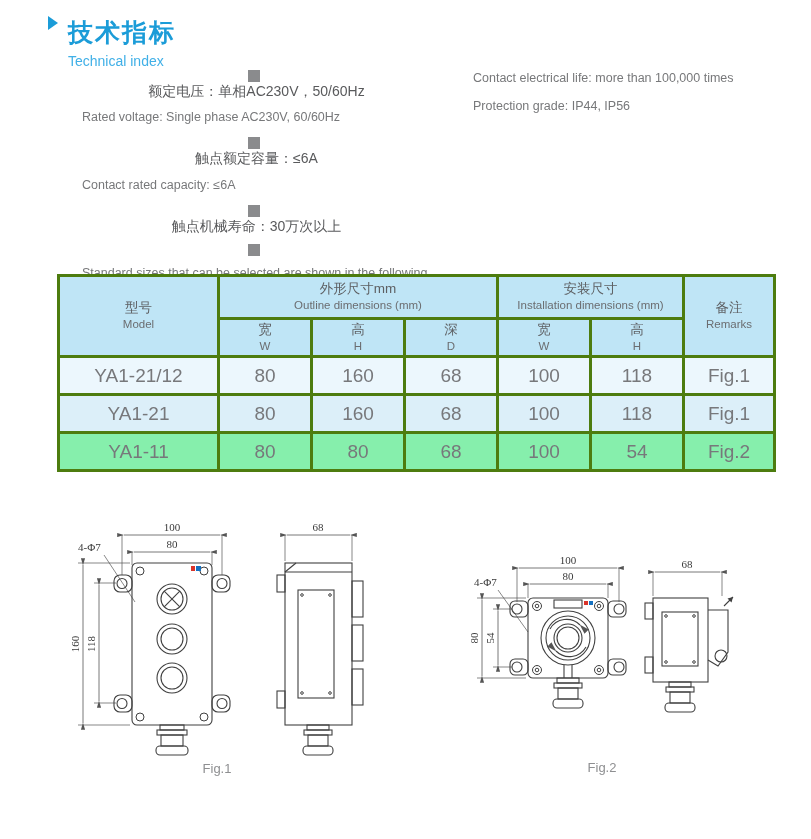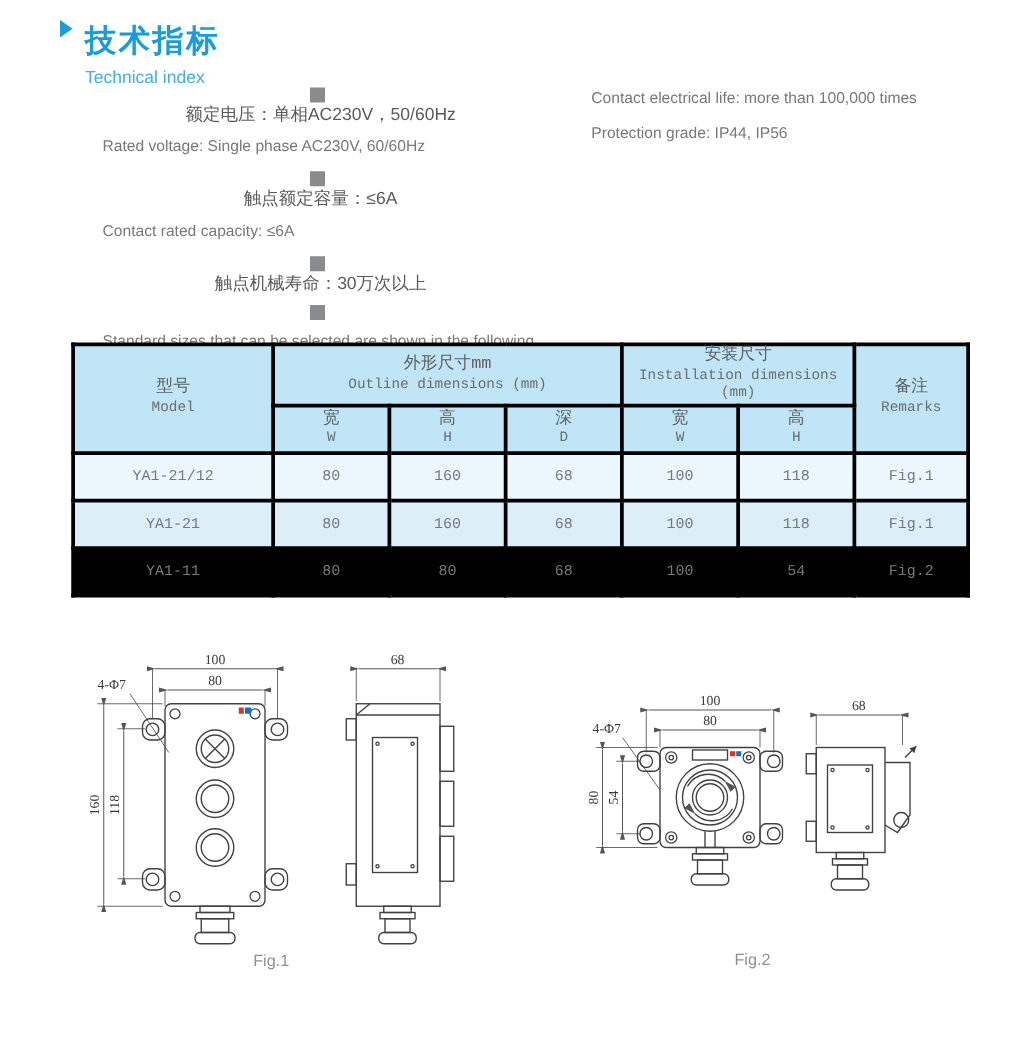--- a/index.html
+++ b/index.html
@@ -15,30 +15,30 @@
   .title-zh{font-size:25px;color:#1b9cd8;letter-spacing:2px;font-weight:bold;}
   .title-en{font-size:14px;color:#41b0e7;margin:4px 0 0 20px;}
   
   .specs-left{position:absolute;left:64px;top:70px;width:385px;}
   .specs-right{position:absolute;left:455px;top:70px;width:350px;}
   .spec-zh{font-size:14px;color:#595a5c;margin:0 0 9px 0;line-height:1.3;display:flex;align-items:center;flex-direction:column;}
   .bullet{display:inline-block;width:12px;height:12px;background:#8a8b8d;margin-right:6px;flex:0 0 auto;}
   .spec-en{font-size:12.5px;color:#77787a;margin:0 0 12px 18px;line-height:1.3;}
   
   table.spec{position:absolute;left:57px;top:274px;width:716px;border-collapse:collapse;table-layout:fixed;}
-  table.spec th,table.spec td{border:3px solid #000000;text-align:center;vertical-align:middle;padding:0;font-family:Liberation Mono, monospace;}
+  table.spec th,table.spec td{border:3px solid #4d7c0f;text-align:center;vertical-align:middle;padding:0;}
   table.spec th{background:#bfe5f6;font-weight:normal;color:#5d5f62;}
   .th-zh{display:block;font-size:13.5px;line-height:1.25;}
   .th-en{display:block;font-size:11.5px;line-height:1.25;color:#6b6d70;}
   tr.h1 th{height:40px;}
   tr.h2 th{height:35px;}
-  tr.dr td{height:35px;font-size:12px;color:#77787b;}
+  tr.dr td{height:35px;font-size:19px;color:#77787b;}
   tr.dr0 td{background:#ecf7fd;}
   tr.dr1 td{background:#dceff9;}
-  tr.dr2 td{background:#000000;}
+  tr.dr2 td{background:#86efac;}
   col.c-model{width:160px;} col.c-dim{width:93px;} col.c-rem{width:91px;}
   
   .fig1{position:absolute;left:60px;top:505px;}
   .fig2{position:absolute;left:440px;top:540px;}
   svg .ln{stroke:#404040;stroke-width:1.1;fill:none;}
   svg .thin{stroke:#555555;stroke-width:0.7;fill:none;}
   svg .dim{stroke:#555555;stroke-width:0.8;fill:none;}
   svg text.dt{font-family:"Liberation Serif","DejaVu Serif",serif;font-size:11px;fill:#3a3a3a;}
   svg text.cap{font-family:"Liberation Sans","DejaVu Sans",sans-serif;font-size:13px;fill:#8e8f91;}
   svg .scr{stroke:#404040;stroke-width:1;fill:none;}

